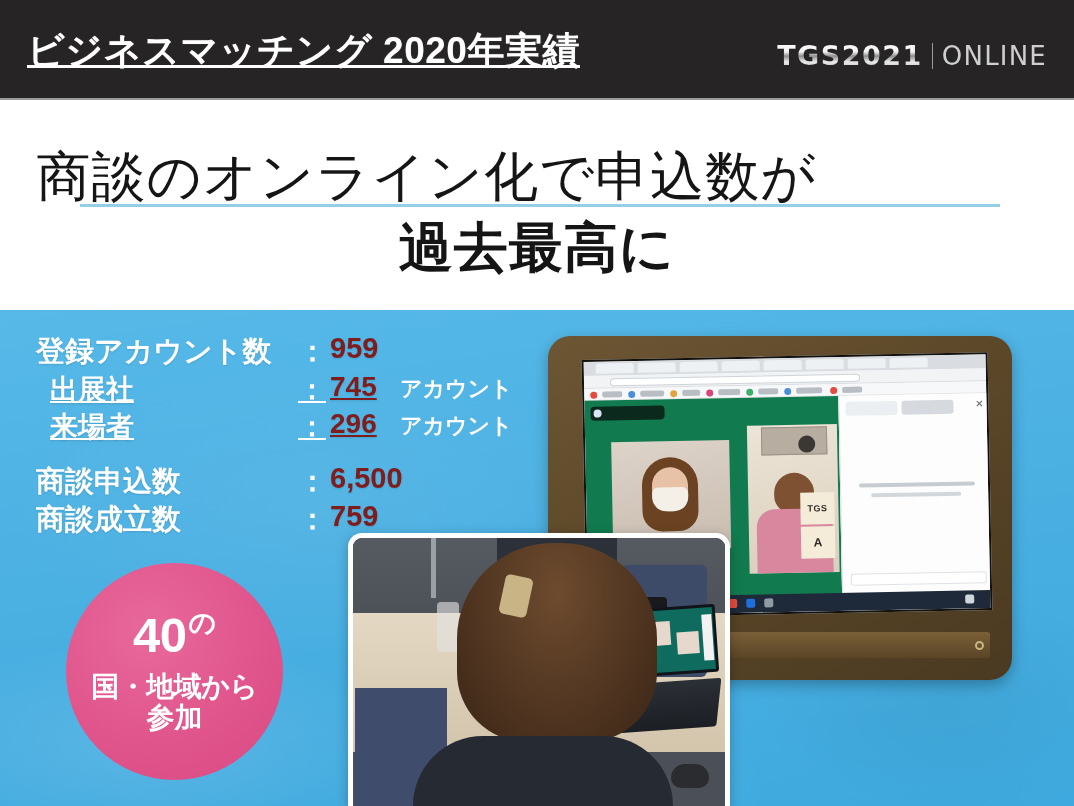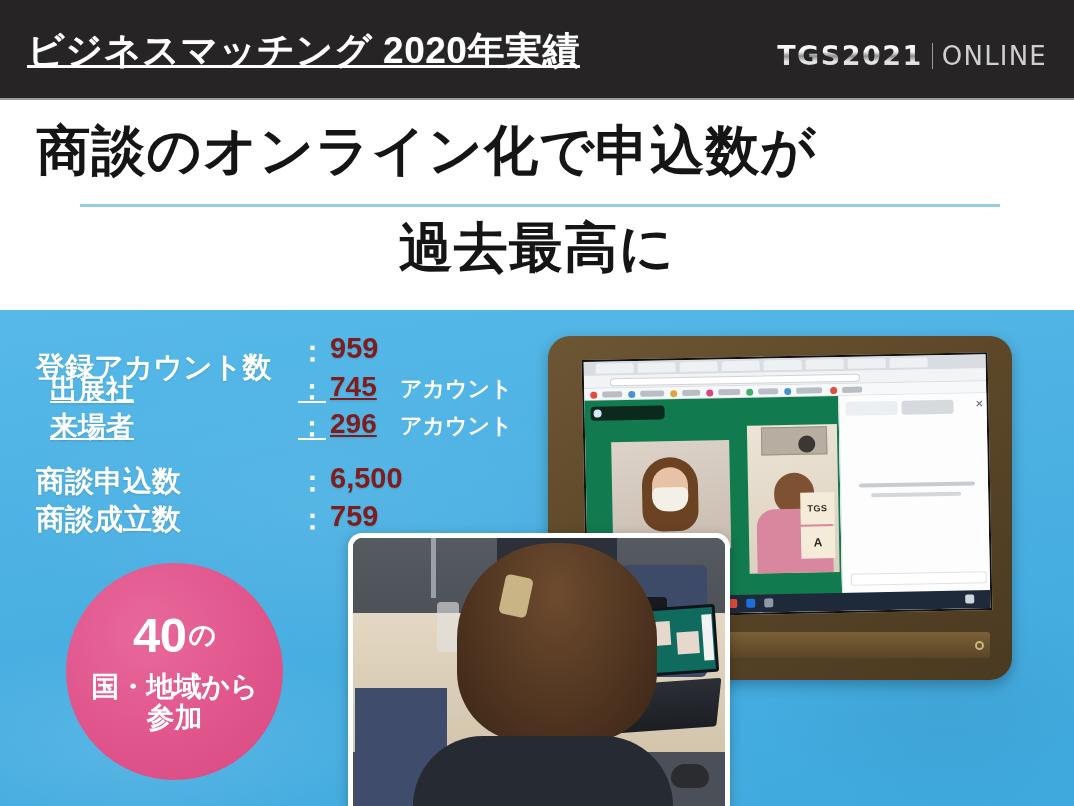--- a/index.html
+++ b/index.html
@@ -79,25 +79,25 @@
   .headline {
     position: absolute;
     left: 0;
     top: 100px;
     width: 1074px;
     height: 210px;
     background: #ffffff;
   }
   .headline-line1 {
     position: absolute;
-    left: 0; top: 15px;
+    left: 0; top: 41px;
     width: 853px;
     text-align: center;
     font-size: 54px;
-    font-weight: bold;
+    font-weight: normal;
     color: #151515;
     letter-spacing: 1px;
     white-space: nowrap;
   }
   .headline-rule {
     position: absolute;
     left: 80px;
     top: 104px;
     width: 920px;
     height: 3px;
@@ -196,21 +196,21 @@
     display: flex;
     flex-direction: column;
     align-items: center;
     justify-content: center;
     color: #ffffff;
     text-align: center;
     line-height: 1.08;
   }
   .badge-top {
     display: flex;
-    align-items: center;
+    align-items: flex-start;
     justify-content: center;
     margin-bottom: 10px;
   }
   .badge-number {
     font-size: 49px;
     font-weight: bold;
     letter-spacing: -0.5px;
   }
   .badge-no {
     font-size: 27px;
@@ -490,21 +490,21 @@
     <div class="headline-rule"></div>
     <div class="headline-line2">過去最高に</div>
   </div>
 
   <div class="panel">
     <div class="panel-texture"></div>
 
     <div class="stats">
 
       <div class="stat-row" style="top:22px;">
-        <span class="stat-label sz-lg" style="left:36px;margin-top:16px;">登録アカウント数</span>
+        <span class="stat-label sz-lg" style="left:36px;">登録アカウント数</span>
         <span class="stat-colon sz-lg">：</span>
         <span class="stat-value sz-lg">959</span>
       </div>
 
       <div class="stat-row" style="top:61px;">
         <span class="stat-label sz-md" style="left:50px;">出展社</span>
         <span class="stat-colon sz-md">：</span>
         <span class="stat-value sz-md">745</span>
         <span class="stat-unit" style="left:400px;">アカウント</span>
       </div>

